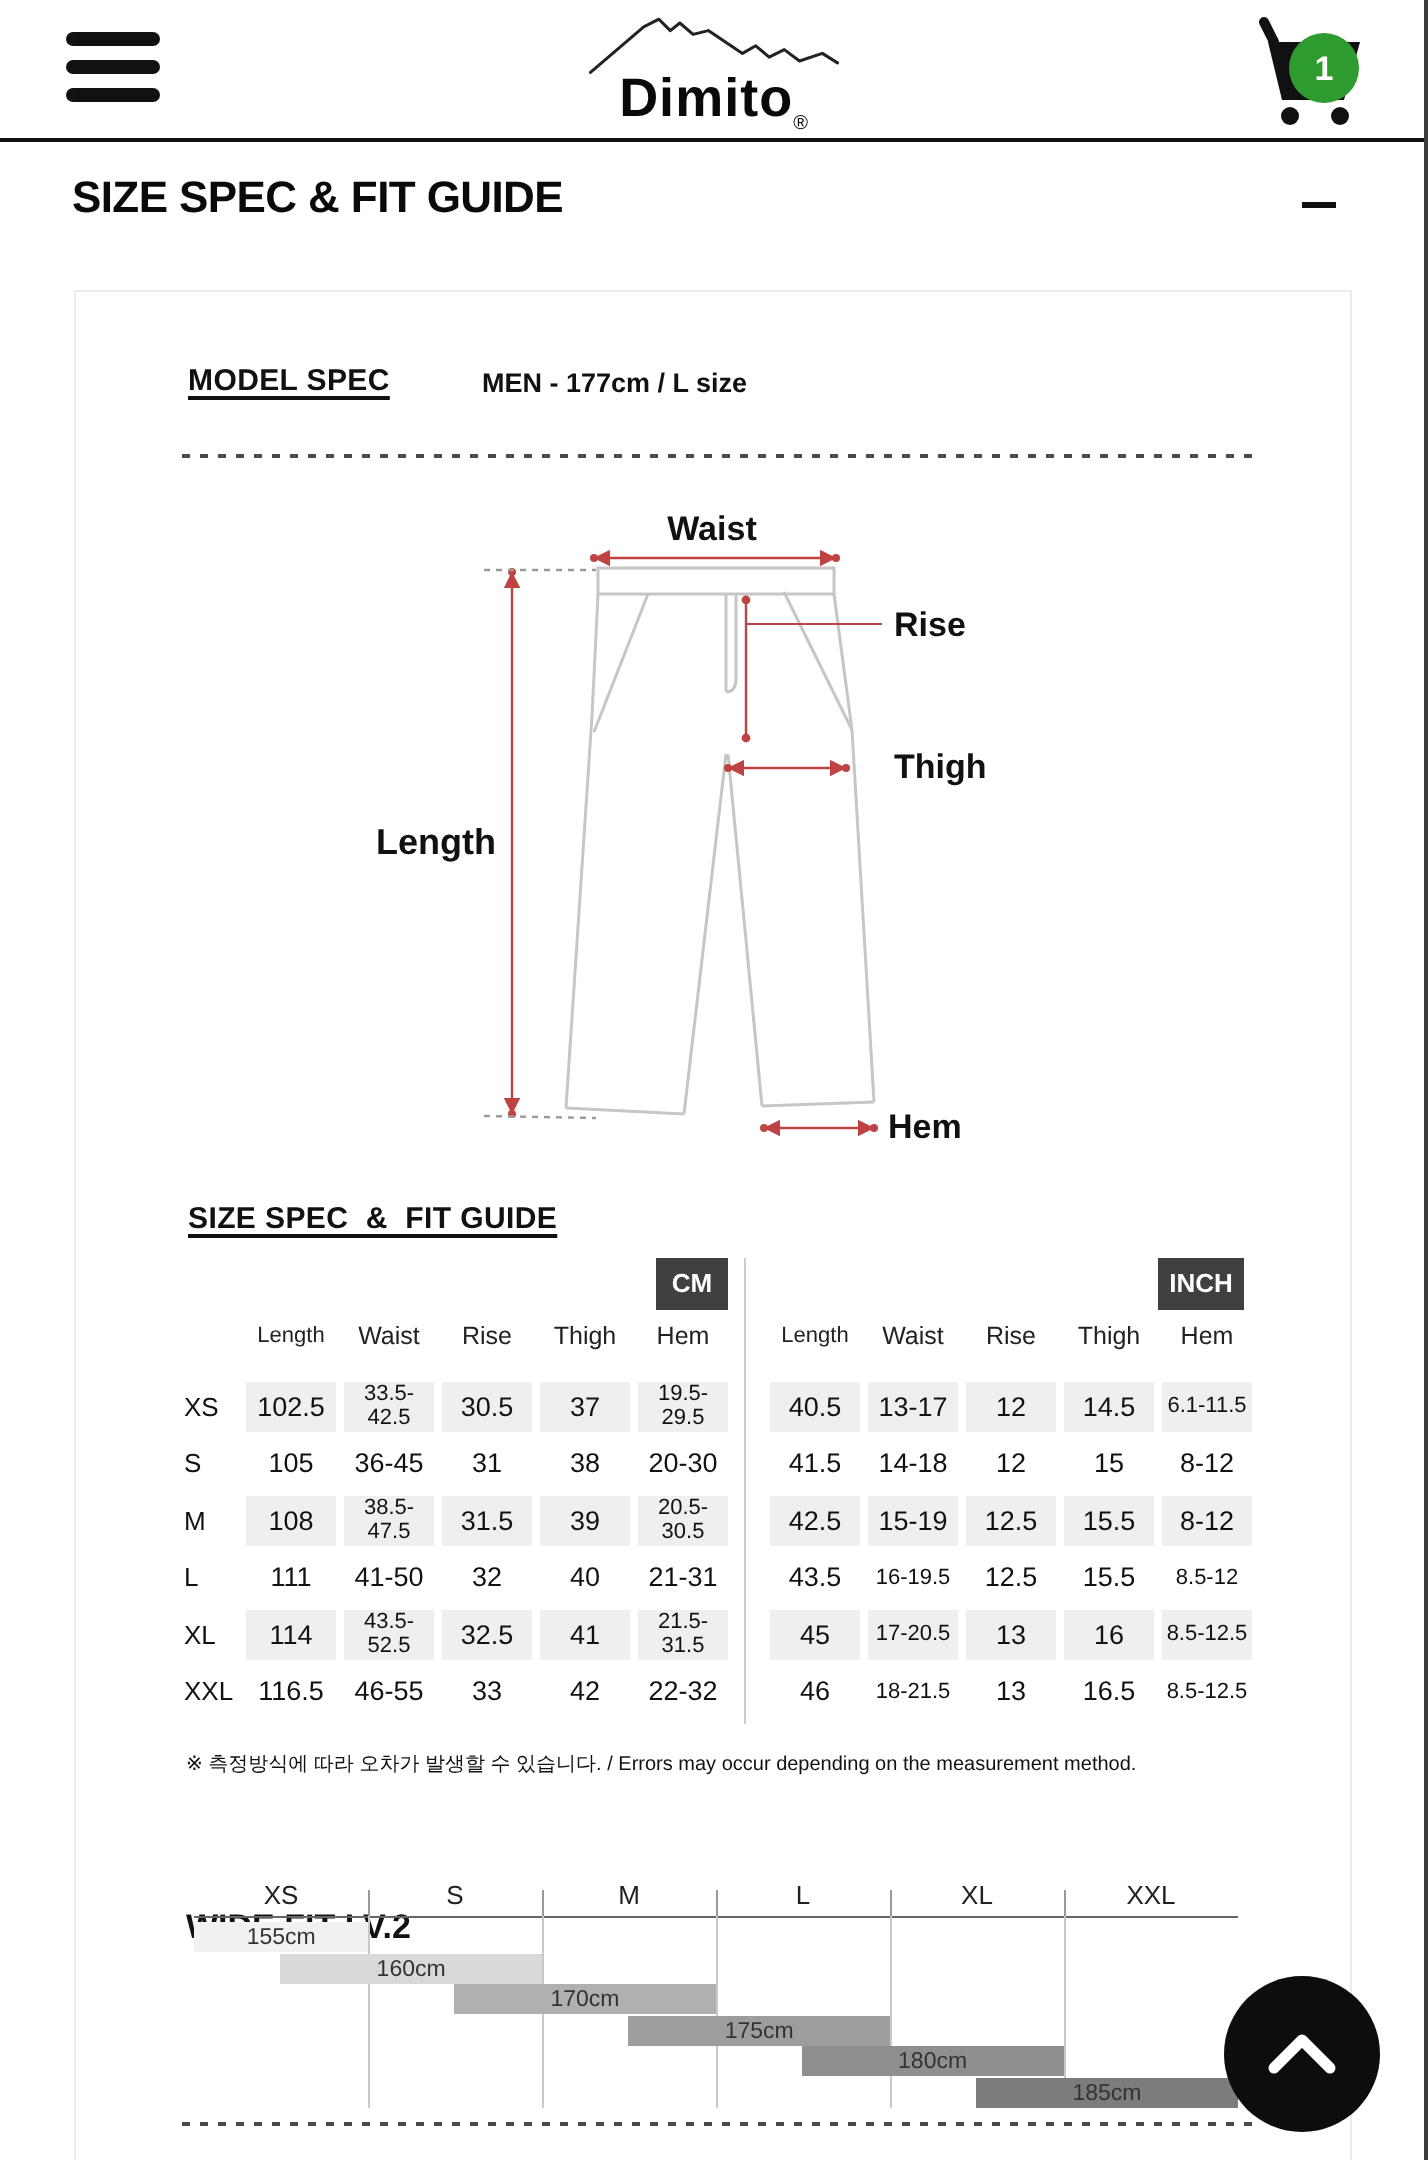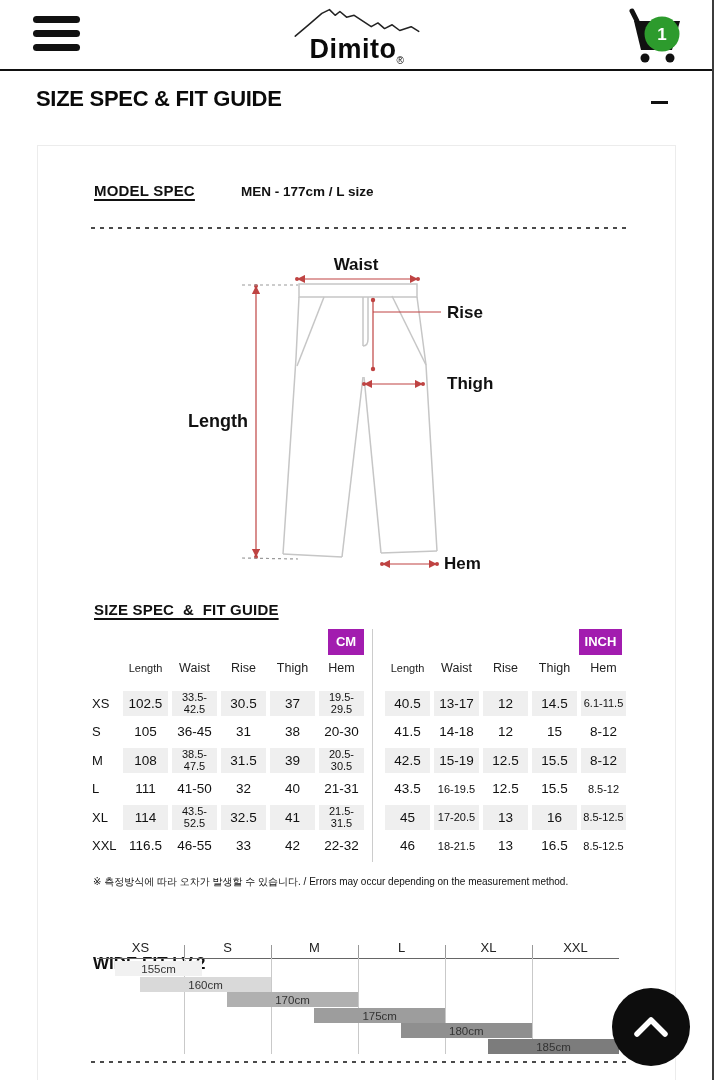--- a/index.html
+++ b/index.html
@@ -36,21 +36,21 @@
   .ms-women  { left:357px; top:38px; font-size:13.5px; font-weight:700; line-height:19px; }
 
   .dashed { height:2px; width:535px; left:53px;
             background:repeating-linear-gradient(90deg,#4a4a4a 0 4px,transparent 4px 9px); }
   .dashed-1 { top:81px; } .dashed-2 { top:915px; }
 
   .diagram { left:113px; top:100px; width:460px; height:340px; }
 
   .st-heading { left:56px; top:455px; font-size:15px; font-weight:800; text-decoration:underline; text-underline-offset:3px; text-decoration-thickness:2px; white-space:pre; letter-spacing:.2px; }
 
-  .unit-badge { top:483px; height:26px; background:#a21caf; color:#fff; font-size:13px; font-weight:700; text-align:center; line-height:26px; }
+  .unit-badge { top:483px; height:26px; background:#404040; color:#fff; font-size:13px; font-weight:700; text-align:center; line-height:26px; }
   .cm-badge   { left:290px; width:36px; }
   .inch-badge { left:541px; width:43px; }
   .table-divider { left:334px; top:483px; width:1px; height:233px; background:#ccc; }
 
   .size-table { left:53px; top:509px; width:537px; }
   .trow { display:grid; grid-template-columns:30px repeat(5,49px) 17px repeat(5,49px); align-items:center; }
   .trow.head { height:26px; font-size:12.5px; color:#222; margin-bottom:8px; }
   .trow.body { height:28.5px; font-size:13.5px; color:#111; }
   .tcell { text-align:center; padding:2px; height:100%; display:flex; align-items:center; justify-content:center; }
   .tcell.size { justify-content:flex-start; font-size:13px; padding-left:1px; }
@@ -307,21 +307,21 @@
           <div class="fc-tick" style="left: 174px;"></div>
           <div class="fc-vline" style="left: 174px;"></div>
           <div class="fc-tick" style="left: 261px;"></div>
           <div class="fc-vline" style="left: 261px;"></div>
           <div class="fc-tick" style="left: 348px;"></div>
           <div class="fc-vline" style="left: 348px;"></div>
           <div class="fc-tick" style="left: 435px;"></div>
           <div class="fc-vline" style="left: 435px;"></div>
         </div>
       <div>
-          <div class="fc-bar" style="top: 21px; left: 0%; width: 16.7%; background: rgb(241, 241, 241); margin-left: 18px;">155cm</div>
+          <div class="fc-bar" style="top: 21px; left: 0%; width: 16.7%; background: rgb(241, 241, 241);">155cm</div>
           <div class="fc-bar" style="top: 37px; left: 8.3%; width: 25%; background: rgb(217, 217, 217);">160cm</div>
           <div class="fc-bar" style="top: 52px; left: 24.9%; width: 25.1%; background: rgb(176, 176, 176);">170cm</div>
           <div class="fc-bar" style="top: 68px; left: 41.6%; width: 25.1%; background: rgb(157, 157, 157);">175cm</div>
           <div class="fc-bar" style="top: 83px; left: 58.2%; width: 25.1%; background: rgb(143, 143, 143);">180cm</div>
           <div class="fc-bar" style="top: 99px; left: 74.9%; width: 25.1%; background: rgb(124, 124, 124);">185cm</div>
         </div>
     </div>
 
     <div class="dashed dashed-2"></div>
   </div>

